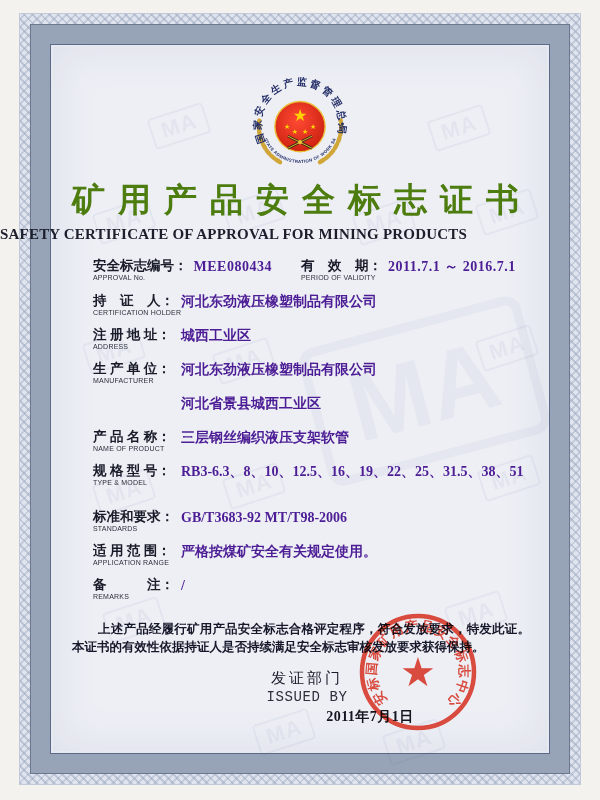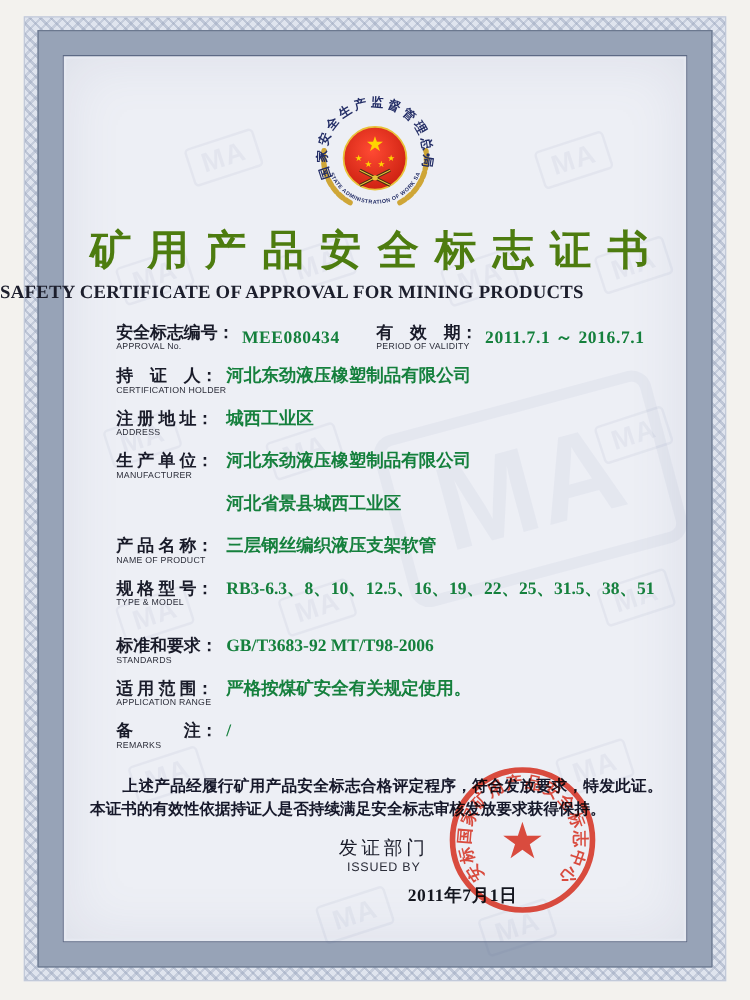--- a/index.html
+++ b/index.html
@@ -53,39 +53,39 @@
     position:absolute;left:0;top:178px;width:100%;text-align:center;
     font-size:33px;font-weight:bold;letter-spacing:13px;padding-left:4px;
     box-sizing:border-box;color:#4d7c0f;
   }
   .subtitle{
     position:absolute;left:0;top:226px;width:100%;text-align:left;
     font-size:15px;font-weight:bold;letter-spacing:.2px;color:#1c1e2c;
   }
   .lab-cn{font-size:13.5px;font-weight:bold;line-height:16px;white-space:pre;color:#191b29;}
   .lab-en{font-family:"Liberation Sans",sans-serif;font-size:7px;line-height:8px;color:#2c2e3a;letter-spacing:.2px;white-space:nowrap;}
-  .val{font-size:14px;font-weight:bold;line-height:17px;color:#15803d;}
+  .val{font-size:14px;font-weight:bold;line-height:17px;color:#4c1d95;}
   .meta{position:absolute;left:93px;top:258px;right:36px;height:30px;}
   .meta .approval{position:absolute;left:0;top:0;}
   .meta .validity{position:absolute;left:208px;top:0;}
-  .meta .pair{display:flex;align-items:center;}
+  .meta .pair{display:flex;align-items:flex-start;}
   .meta .labblock{margin-right:6px;}
   .meta .val{letter-spacing:.5px;}
   .fields{position:absolute;left:93px;top:293px;width:436px;}
   .row{position:relative;padding-left:88px;min-height:27px;margin-bottom:7px;}
   .row.gap-before{margin-top:19px;}
   .row .labblock{position:absolute;left:0;top:0;width:86px;}
   .declaration{
     position:absolute;left:72px;top:621px;width:458px;
     font-size:12.5px;font-weight:bold;line-height:17.5px;color:#16182a;
     text-align:justify;text-indent:26px;
   }
   .issued{position:absolute;left:227px;top:669px;width:160px;text-align:center;}
   .issued-cn{font-size:15px;font-weight:normal;letter-spacing:3px;color:#191b29;}
-  .issued-en{font-family:Liberation Sans, sans-serif;font-size:10px;letter-spacing:.6px;color:#2c2e3a;margin-top:1px;}
+  .issued-en{font-family:Liberation Mono, monospace;font-size:14px;letter-spacing:.6px;color:#2c2e3a;margin-top:1px;}
   .issue-date{
     position:absolute;left:290px;top:708px;width:160px;text-align:center;
     font-size:14px;font-weight:bold;letter-spacing:.5px;color:#14161f;
   }
   .seal{position:absolute;left:356px;top:610px;width:124px;height:124px;z-index:3;
         opacity:.9;mix-blend-mode:multiply;pointer-events:none;}
 </style>
 </head>
 <body>
 

